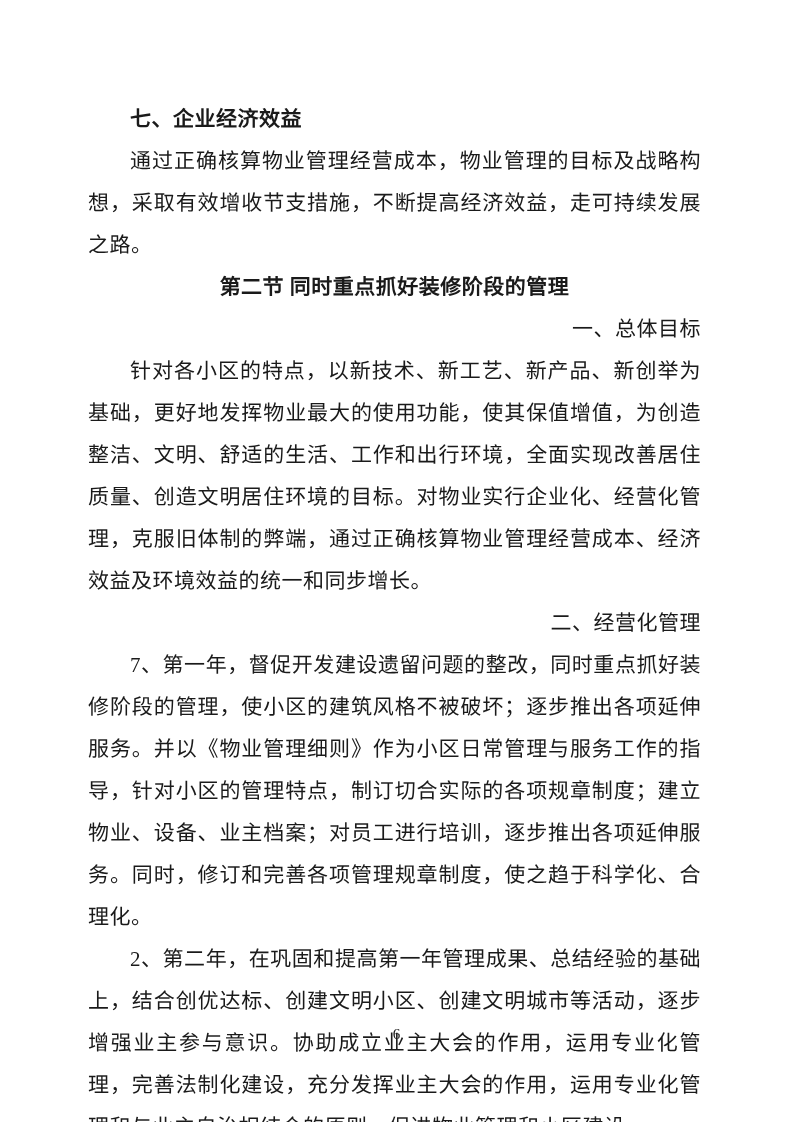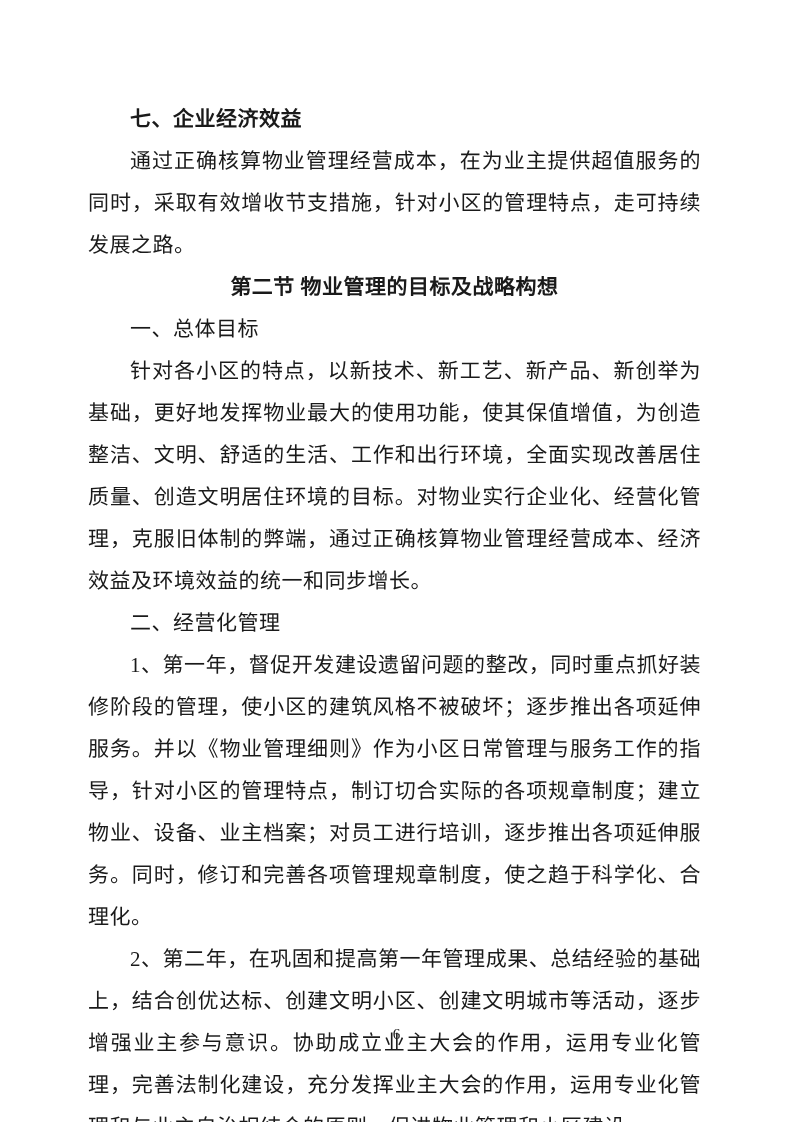--- a/index.html
+++ b/index.html
@@ -42,42 +42,42 @@
     text-align: justify;
   }
   .section-title {
     font-weight: bold;
     text-align: center;
     text-indent: 0;
   }
   .subheading {
     font-weight: normal;
     text-indent: 2em;
-    text-align: left;
+    text-align: right;
   }
   .footer {
     position: absolute;
     top: 1024px;
     left: 0;
     width: 793px;
     text-align: center;
     font-size: 15px;
     line-height: 20px;
     color: #1a1a1a;
     font-family: "Liberation Serif", serif;
   }
 </style>
 </head>
 <body>
 
 <div class="page">
   <div class="content">
     <p class="block heading">七、企业经济效益</p>
-    <p class="block para">通过正确核算物业管理经营成本，在为业主提供超值服务的同时，采取有效增收节支措施，针对小区的管理特点，走可持续发展之路。</p>
-    <p class="block section-title">第二节 物业管理的目标及战略构想</p>
+    <p class="block para">通过正确核算物业管理经营成本，物业管理的目标及战略构想，采取有效增收节支措施，不断提高经济效益，走可持续发展之路。</p>
+    <p class="block section-title">第二节 同时重点抓好装修阶段的管理</p>
     <p class="block subheading">一、总体目标</p>
     <p class="block para">针对各小区的特点，以新技术、新工艺、新产品、新创举为基础，更好地发挥物业最大的使用功能，使其保值增值，为创造整洁、文明、舒适的生活、工作和出行环境，全面实现改善居住质量、创造文明居住环境的目标。对物业实行企业化、经营化管理，克服旧体制的弊端，通过正确核算物业管理经营成本、经济效益及环境效益的统一和同步增长。</p>
     <p class="block subheading">二、经营化管理</p>
-    <p class="block para">1、第一年，督促开发建设遗留问题的整改，同时重点抓好装修阶段的管理，使小区的建筑风格不被破坏；逐步推出各项延伸服务。并以《物业管理细则》作为小区日常管理与服务工作的指导，针对小区的管理特点，制订切合实际的各项规章制度；建立物业、设备、业主档案；对员工进行培训，逐步推出各项延伸服务。同时，修订和完善各项管理规章制度，使之趋于科学化、合理化。</p>
+    <p class="block para">7、第一年，督促开发建设遗留问题的整改，同时重点抓好装修阶段的管理，使小区的建筑风格不被破坏；逐步推出各项延伸服务。并以《物业管理细则》作为小区日常管理与服务工作的指导，针对小区的管理特点，制订切合实际的各项规章制度；建立物业、设备、业主档案；对员工进行培训，逐步推出各项延伸服务。同时，修订和完善各项管理规章制度，使之趋于科学化、合理化。</p>
     <p class="block para">2、第二年，在巩固和提高第一年管理成果、总结经验的基础上，结合创优达标、创建文明小区、创建文明城市等活动，逐步增强业主参与意识。协助成立业主大会的作用，运用专业化管理，完善法制化建设，充分发挥业主大会的作用，运用专业化管理和与业主自治相结合的原则，促进物业管理和小区建设。</p>
   </div>
   <div class="footer">6</div>
 </div>
 
 </body></html>

